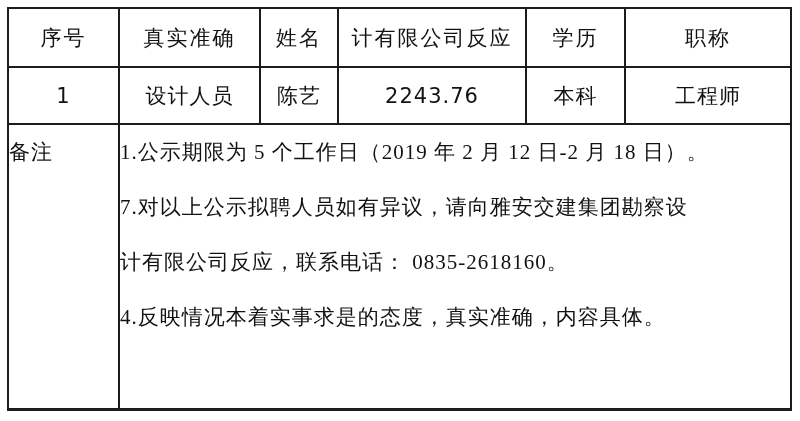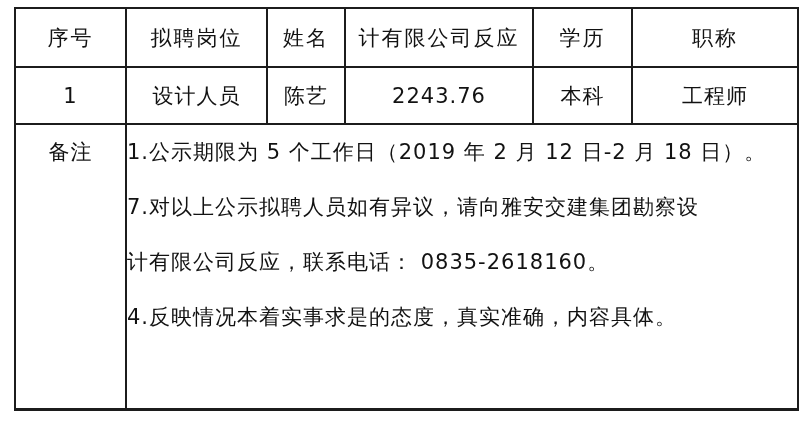--- a/index.html
+++ b/index.html
@@ -14,21 +14,21 @@
     overflow: hidden;
   }
   .doc-canvas {
     position: relative;
     width: 800px;
     height: 421px;
     background: #ffffff;
   }
   table.announcement {
     position: absolute;
-    left: 14px;
+    left: 7px;
     top: 7px;
     width: 783px;
     border-collapse: collapse;
     table-layout: fixed;
     border: 2px solid #1c1c1c;
     border-bottom-width: 3px;
   }
   table.announcement th,
   table.announcement td {
     border: 2px solid #1c1c1c;
@@ -44,52 +44,53 @@
     vertical-align: middle;
     letter-spacing: 2px;
   }
   tr.data-row { height: 57px; }
   tr.data-row td {
     text-align: center;
     vertical-align: middle;
   }
   tr.remarks-row { height: 285px; }
   td.remarks-label {
-    text-align: center;
+    text-align: left;
     vertical-align: top;
     line-height: 55px;
     padding-top: 2px;
   }
   td.remarks-content {
     text-align: left;
     vertical-align: top;
     padding: 2px 6px 0 9px;
     line-height: 55px;
   }
   td.remarks-content .remark-line {
     white-space: nowrap;
+    font-family: Liberation Serif, serif;
   }
 </style>
 </head>
 <body>
 
 <div class="doc-canvas">
   <table class="announcement">
     <colgroup>
       <col style="width:111px">
       <col style="width:141px">
       <col style="width:78px">
       <col style="width:188px">
       <col style="width:99px">
       <col style="width:166px">
     </colgroup>
     <tbody>
       <tr class="header-row">
         <th>序号</th>
-        <th>拟聘岗位</th>
+        <th>真实准确</th>
         <th>姓名</th>
         <th>计有限公司反应</th>
         <th>学历</th>
         <th>职称</th>
       </tr>
       <tr class="data-row">
         <td>1</td>
         <td>设计人员</td>
         <td>陈艺</td>
         <td>2243.76</td>

